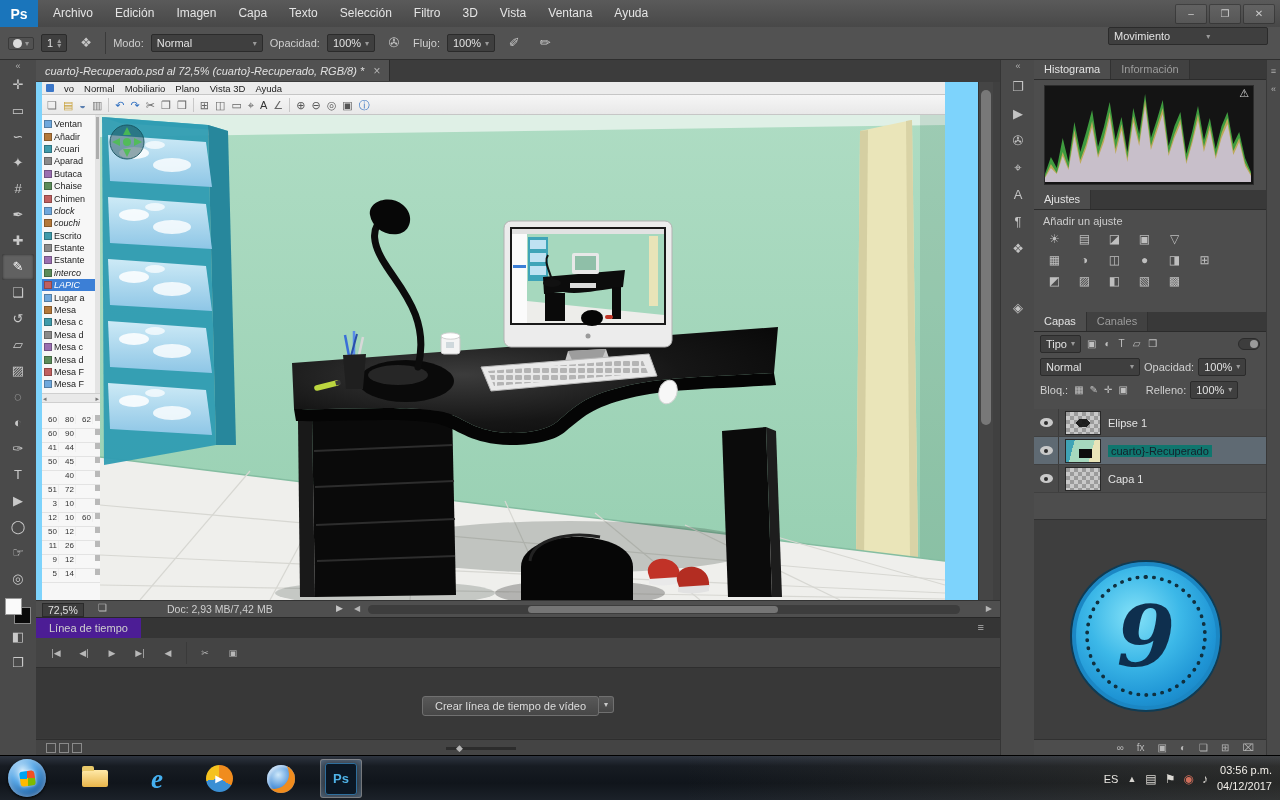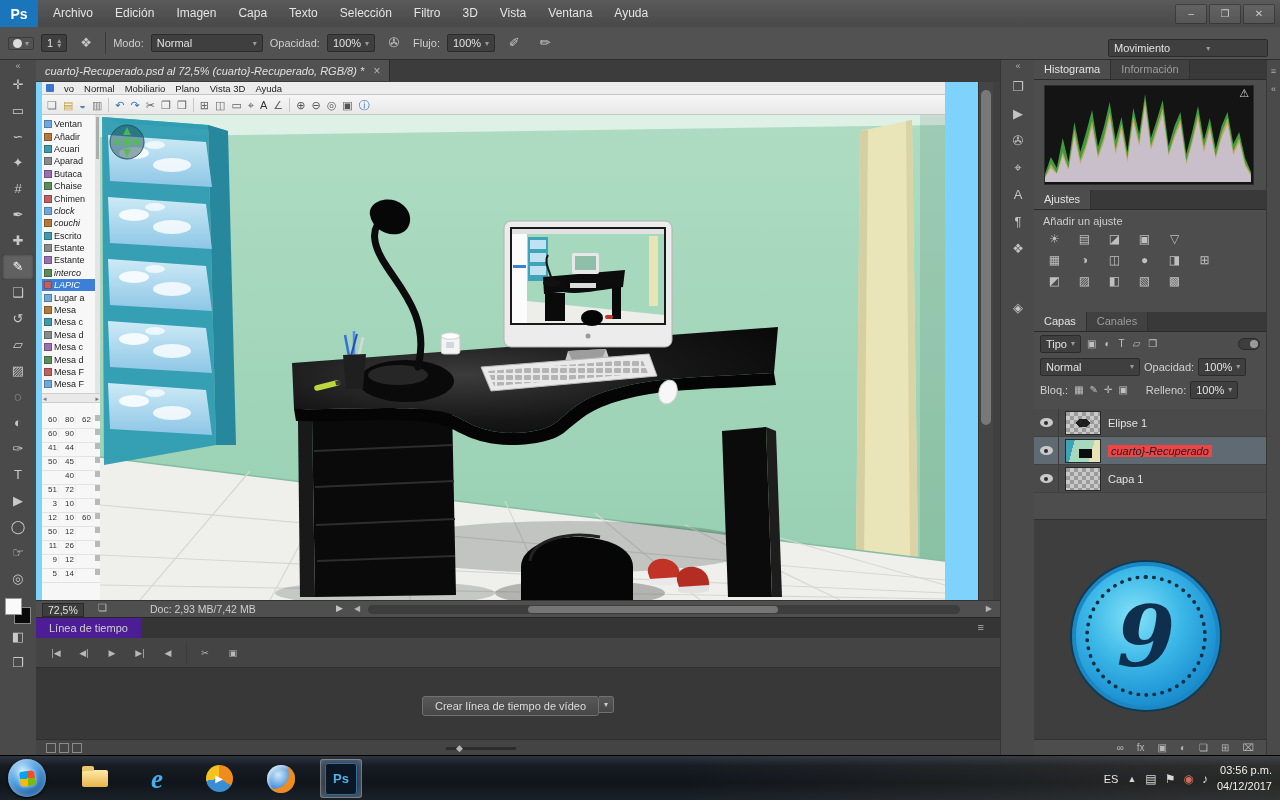--- a/index.html
+++ b/index.html
@@ -22,21 +22,21 @@
     border-bottom:1px solid #2e2e2e;display:flex;align-items:center;gap:7px;padding-left:8px;box-sizing:border-box;}
   .ob-label{color:#cfcfcf;}
   .dd{background:#3f3f3f;border:1px solid #2b2b2b;border-radius:2px;padding:2px 5px;font-size:11px;
     color:#e2e2e2;display:inline-flex;align-items:center;gap:4px;}
   .dd-ar{font-size:8px;color:#9a9a9a;}
   .up-ar{font-size:8px;color:#9a9a9a;}
   .ob-icon{width:24px;height:22px;text-align:center;line-height:22px;font-size:13px;color:#c6c6c6;}
   .ob-sep{width:1px;height:22px;background:#3a3a3a;}
   #brush-preview{display:flex;align-items:center;gap:3px;padding:1px 4px;border:1px solid #3a3a3a;border-radius:2px;}
   #brush-dot{width:9px;height:9px;border-radius:50%;background:#dcdcdc;}
-  #workspace-dd{position:absolute;right:12px;top:12px;width:148px;justify-content:flex-start;gap:36px;}
+  #workspace-dd{position:absolute;right:12px;top:0;width:148px;justify-content:flex-start;gap:36px;}
 
   
   #toolstrip{position:absolute;left:0;top:60px;width:36px;height:695px;background:#4a4a4a;
     border-right:1px solid #353535;display:flex;flex-direction:column;align-items:center;}
   .col-ar{color:#b0b0b0;font-size:9px;line-height:12px;}
   .tool{width:32px;height:26px;line-height:26px;text-align:center;font-size:13px;color:#c9c9c9;border-radius:2px;}
   .tool.selected{background:#616161;color:#fff;box-shadow:inset 0 0 3px #1e1e1e;}
   #swatches{position:relative;width:26px;height:26px;margin-top:6px;}
   #swatch-bg{position:absolute;right:0;bottom:0;width:15px;height:15px;background:#0a0a0a;border:1px solid #888;}
   #swatch-fg{position:absolute;left:0;top:0;width:15px;height:15px;background:#fafafa;border:1px solid #999;}
@@ -48,21 +48,21 @@
   #doc-tab .close{color:#b5b5b5;font-size:12px;}
   #canvas-wrap{position:absolute;left:36px;top:82px;width:964px;height:535px;background:#7dd3fc;}
   #shd-image{position:absolute;left:6px;top:0;width:903px;height:518px;background:#ffffff;overflow:hidden;}
   #vscroll{position:absolute;left:942px;top:0;width:15px;height:518px;background:#454545;border-left:1px solid #333;}
   #vthumb{position:absolute;left:2px;top:8px;width:10px;height:335px;background:#787878;border-radius:6px;}
   #after-scroll{position:absolute;left:957px;top:0;width:7px;height:518px;background:#404040;}
   #statusbar{position:absolute;left:0;top:518px;width:964px;height:17px;background:#4f4f4f;border-top:1px solid #333;}
   #zoom-box{position:absolute;left:6px;top:2px;background:#3d3d3d;border:1px solid #2a2a2a;padding:0 5px;
     font-size:10.5px;line-height:12px;color:#e0e0e0;}
   #page-icon{position:absolute;left:62px;top:1px;font-size:10px;color:#bbb;}
-  #doc-info{position:absolute;left:114px;top:2px;font-size:10.5px;color:#cfcfcf;}
+  #doc-info{position:absolute;left:131px;top:2px;font-size:10.5px;color:#cfcfcf;}
   #status-arrow{position:absolute;left:300px;top:2px;font-size:9px;color:#c5c5c5;}
   #hscroll-left{position:absolute;left:318px;top:3px;font-size:8px;color:#b5b5b5;}
   #hscroll{position:absolute;left:332px;top:4px;width:592px;height:9px;background:#3d3d3d;border-radius:5px;}
   #hthumb{position:absolute;left:160px;top:1px;width:250px;height:7px;background:#757575;border-radius:4px;}
   #hscroll-right{position:absolute;right:8px;top:3px;font-size:8px;color:#b5b5b5;}
 
   
   #shd-menubar{position:absolute;left:0;top:0;width:903px;height:13px;background:#ececec;
     border-bottom:1px solid #c6c6c6;display:flex;align-items:center;gap:10px;padding-left:4px;box-sizing:border-box;}
   #shd-winicon{width:8px;height:8px;background:#3a76c8;border-radius:1px;flex:none;}
@@ -140,21 +140,21 @@
   .eyebox{width:24px;align-self:stretch;border-right:1px solid #3c3c3c;display:flex;align-items:center;justify-content:center;}
   .eye{width:13px;height:9px;border-radius:50%;background:#c9c9c9;position:relative;}
   .eye::after{content:"";position:absolute;left:4.5px;top:2.5px;width:4px;height:4px;border-radius:50%;background:#2c2c2c;}
   .thumb{width:34px;height:22px;margin-left:6px;border:1px solid #282828;flex:none;}
   .thumb.checker,.thumb.checker-ellipse{background:repeating-conic-gradient(#c9c9c9 0% 25%,#9b9b9b 0% 50%) 0 0/8px 8px;}
   .thumb.checker-ellipse{background:radial-gradient(ellipse 11px 7px at 50% 50%,rgba(15,15,15,.9) 0 60%,transparent 61%),
     repeating-conic-gradient(#c9c9c9 0% 25%,#9b9b9b 0% 50%) 0 0/8px 8px;}
   .thumb.image{position:relative;background:linear-gradient(105deg,#3fa3b6 0 22%,#a6d8be 22% 72%,#e9e4b8 72%);}
   .thumb.image::after{content:"";position:absolute;left:13px;top:9px;width:13px;height:9px;background:#0d0d0d;}
   .layer-name{font-size:11px;color:#e2e2e2;margin-left:7px;white-space:nowrap;}
-  .layer.selected .layer-name{background:#ef4444;color:#15202b;padding:0 3px;border:1px dotted #55ränge:#556;font-style:italic;}
+  .layer.selected .layer-name{background:#0f766e;color:#15202b;padding:0 3px;border:1px dotted #55ränge:#556;}
   #layers-empty{position:absolute;left:0;top:207px;width:232px;height:220px;background:#3e3e3e;border-top:1px solid #313131;}
   #badge{position:absolute;left:38px;top:42px;width:148px;height:148px;border-radius:50%;
     background:radial-gradient(circle at 42% 36%,#85e2f8 0%,#3cb8e8 38%,#1f95d5 68%,#1374b0 100%);
     border:4px solid #1b87c4;box-sizing:border-box;box-shadow:0 0 0 2px #0e3c55;}
   #badge::before{content:"";position:absolute;left:9px;top:9px;right:9px;bottom:9px;border-radius:50%;
     border:4px dotted #10303f;}
   #badge-num{position:absolute;left:0;top:0;width:100%;height:100%;display:flex;align-items:center;justify-content:center;
     font-family:"DejaVu Serif",serif;font-weight:bold;font-style:italic;font-size:84px;color:#0e2f4e;}
   #layers-footer{position:absolute;left:0;bottom:0;width:232px;height:16px;background:#4d4d4d;border-top:1px solid #313131;
     display:flex;justify-content:flex-end;gap:13px;align-items:center;padding:0 12px;box-sizing:border-box;}

